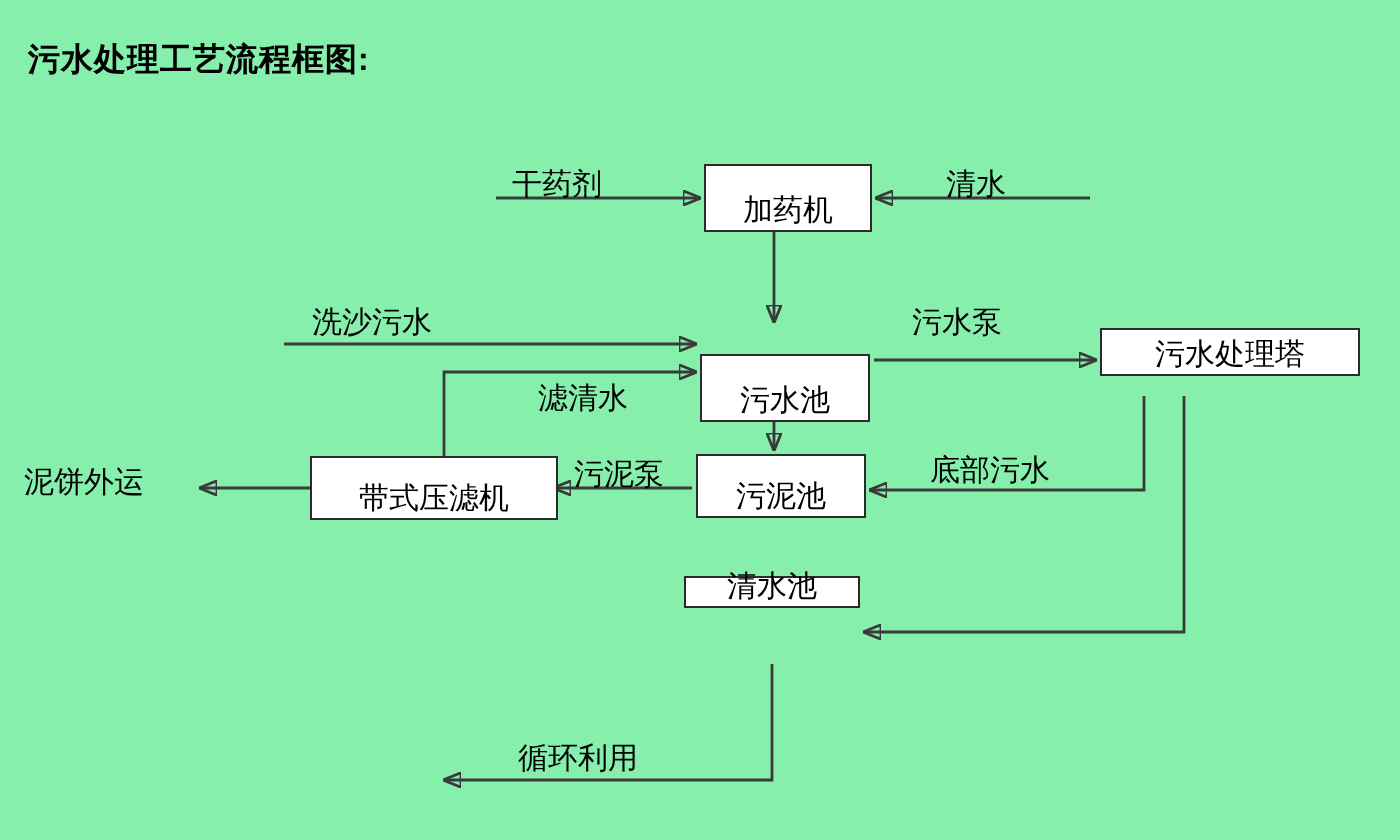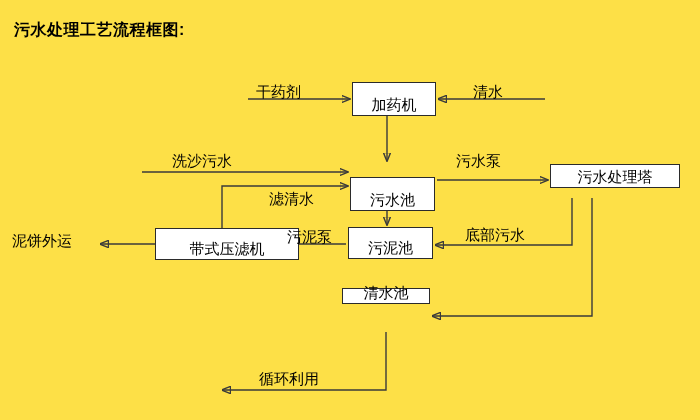--- a/index.html
+++ b/index.html
@@ -7,21 +7,21 @@
     padding: 0;
     background: #ffffff;
   }
   body {
     font-family: "Liberation Sans", "DejaVu Sans", sans-serif;
   }
   #canvas {
     position: relative;
     width: 700px;
     height: 420px;
-    background: #fde047;
+    background: #86efac;
     overflow: hidden;
   }
   #diagram-title {
     position: absolute;
     left: 14px;
     top: 20px;
     font-size: 16px;
     font-weight: bold;
     color: #000000;
     letter-spacing: 0.5px;
@@ -113,37 +113,37 @@
   </div>
 
   <div class="node" style="left:350px; top:177px; width:85px; height:34px;">
     <span>污水池</span>
   </div>
 
   <div class="node" style="left:550px; top:164px; width:130px; height:24px;">
     <span>污水处理塔</span>
   </div>
 
-  <div class="node" style="left:155px; top:228px; width:144px; height:32px;">
+  <div class="node" style="left:155px; top:228px; width:124px; height:32px;">
     <span>带式压滤机</span>
   </div>
 
   <div class="node" style="left:348px; top:227px; width:85px; height:32px;">
     <span>污泥池</span>
   </div>
 
   <div class="node" style="left:342px; top:288px; width:88px; height:16px;">
     <span>清水池</span>
   </div>
 
   <div class="term-label" style="left:256px; top:83px;">干药剂</div>
 
   <div class="term-label" style="left:473px; top:83px;">清水</div>
 
-  <div class="term-label" style="left:172px; top:152px;text-align:center;">洗沙污水</div>
+  <div class="term-label" style="left:156px; top:152px;text-align:center;">洗沙污水</div>
 
   <div class="term-label" style="left:12px; top:232px;">泥饼外运</div>
 
   <div class="edge-label" style="left:233px; top:190px;margin-left:36px;">滤清水</div>
 
   <div class="edge-label" style="left:456px; top:152px;">污水泵</div>
 
   <div class="edge-label" style="left:287px; top:228px;">污泥泵</div>
 
   <div class="edge-label" style="left:465px; top:226px;">底部污水</div>

